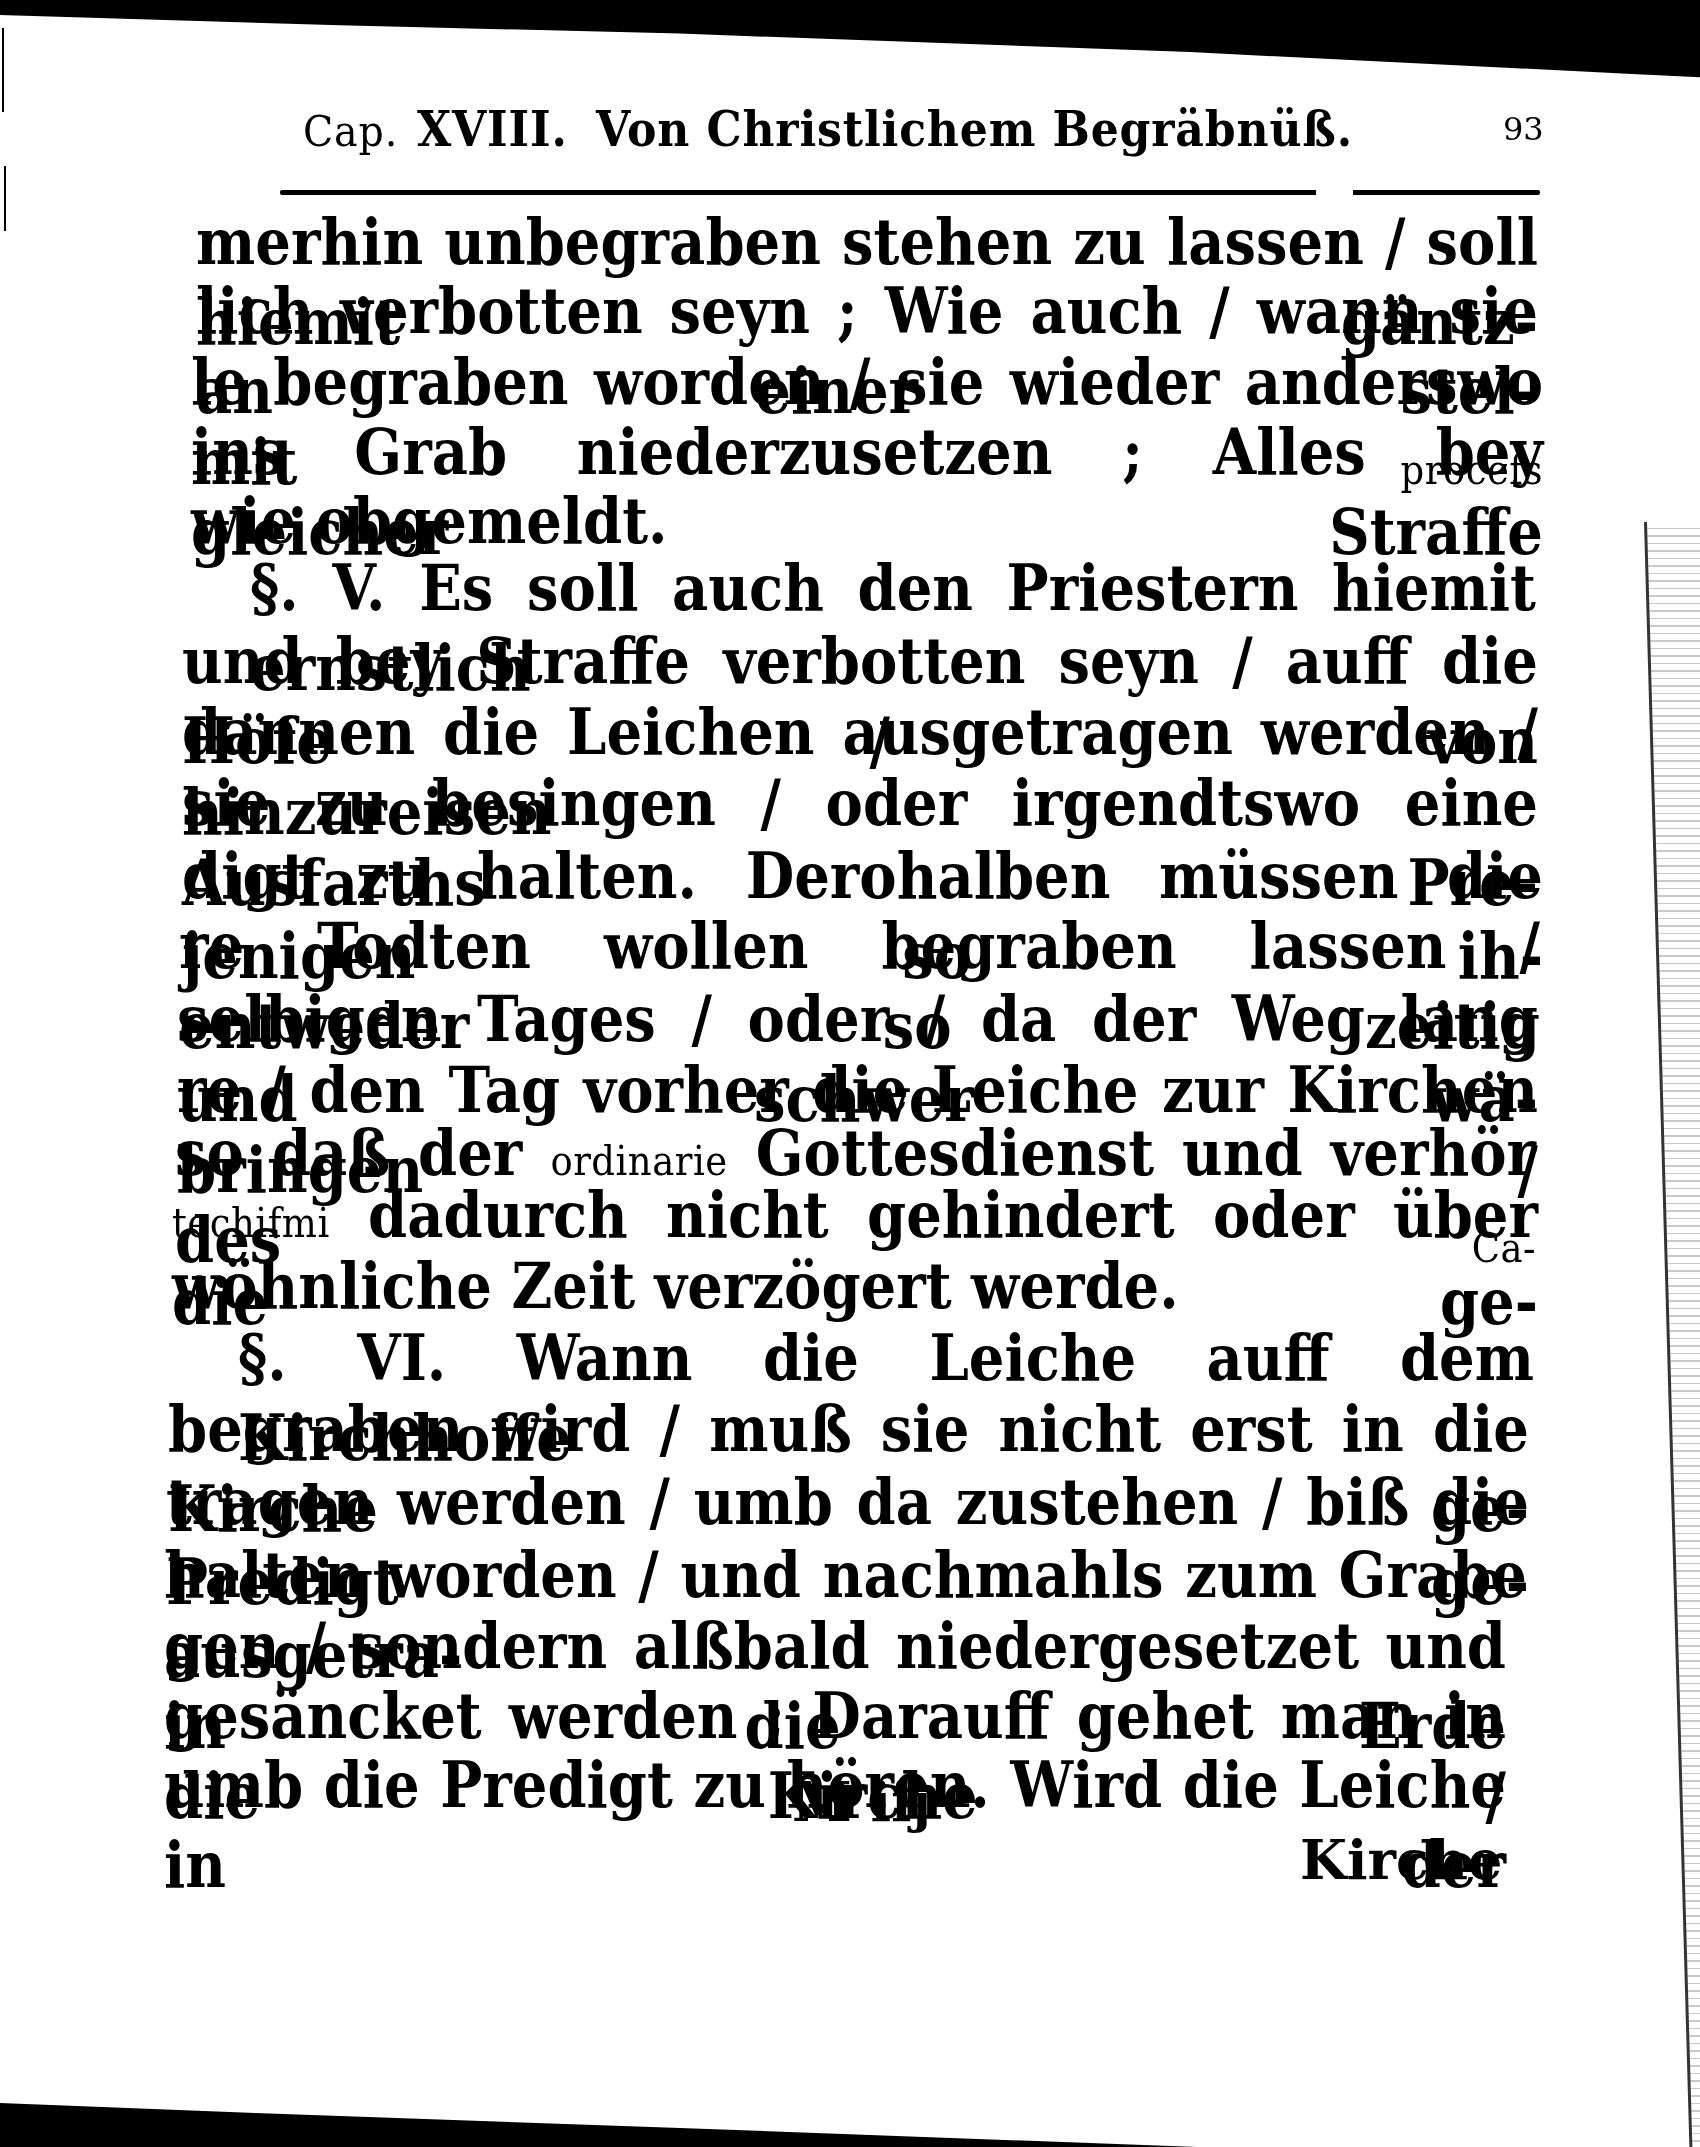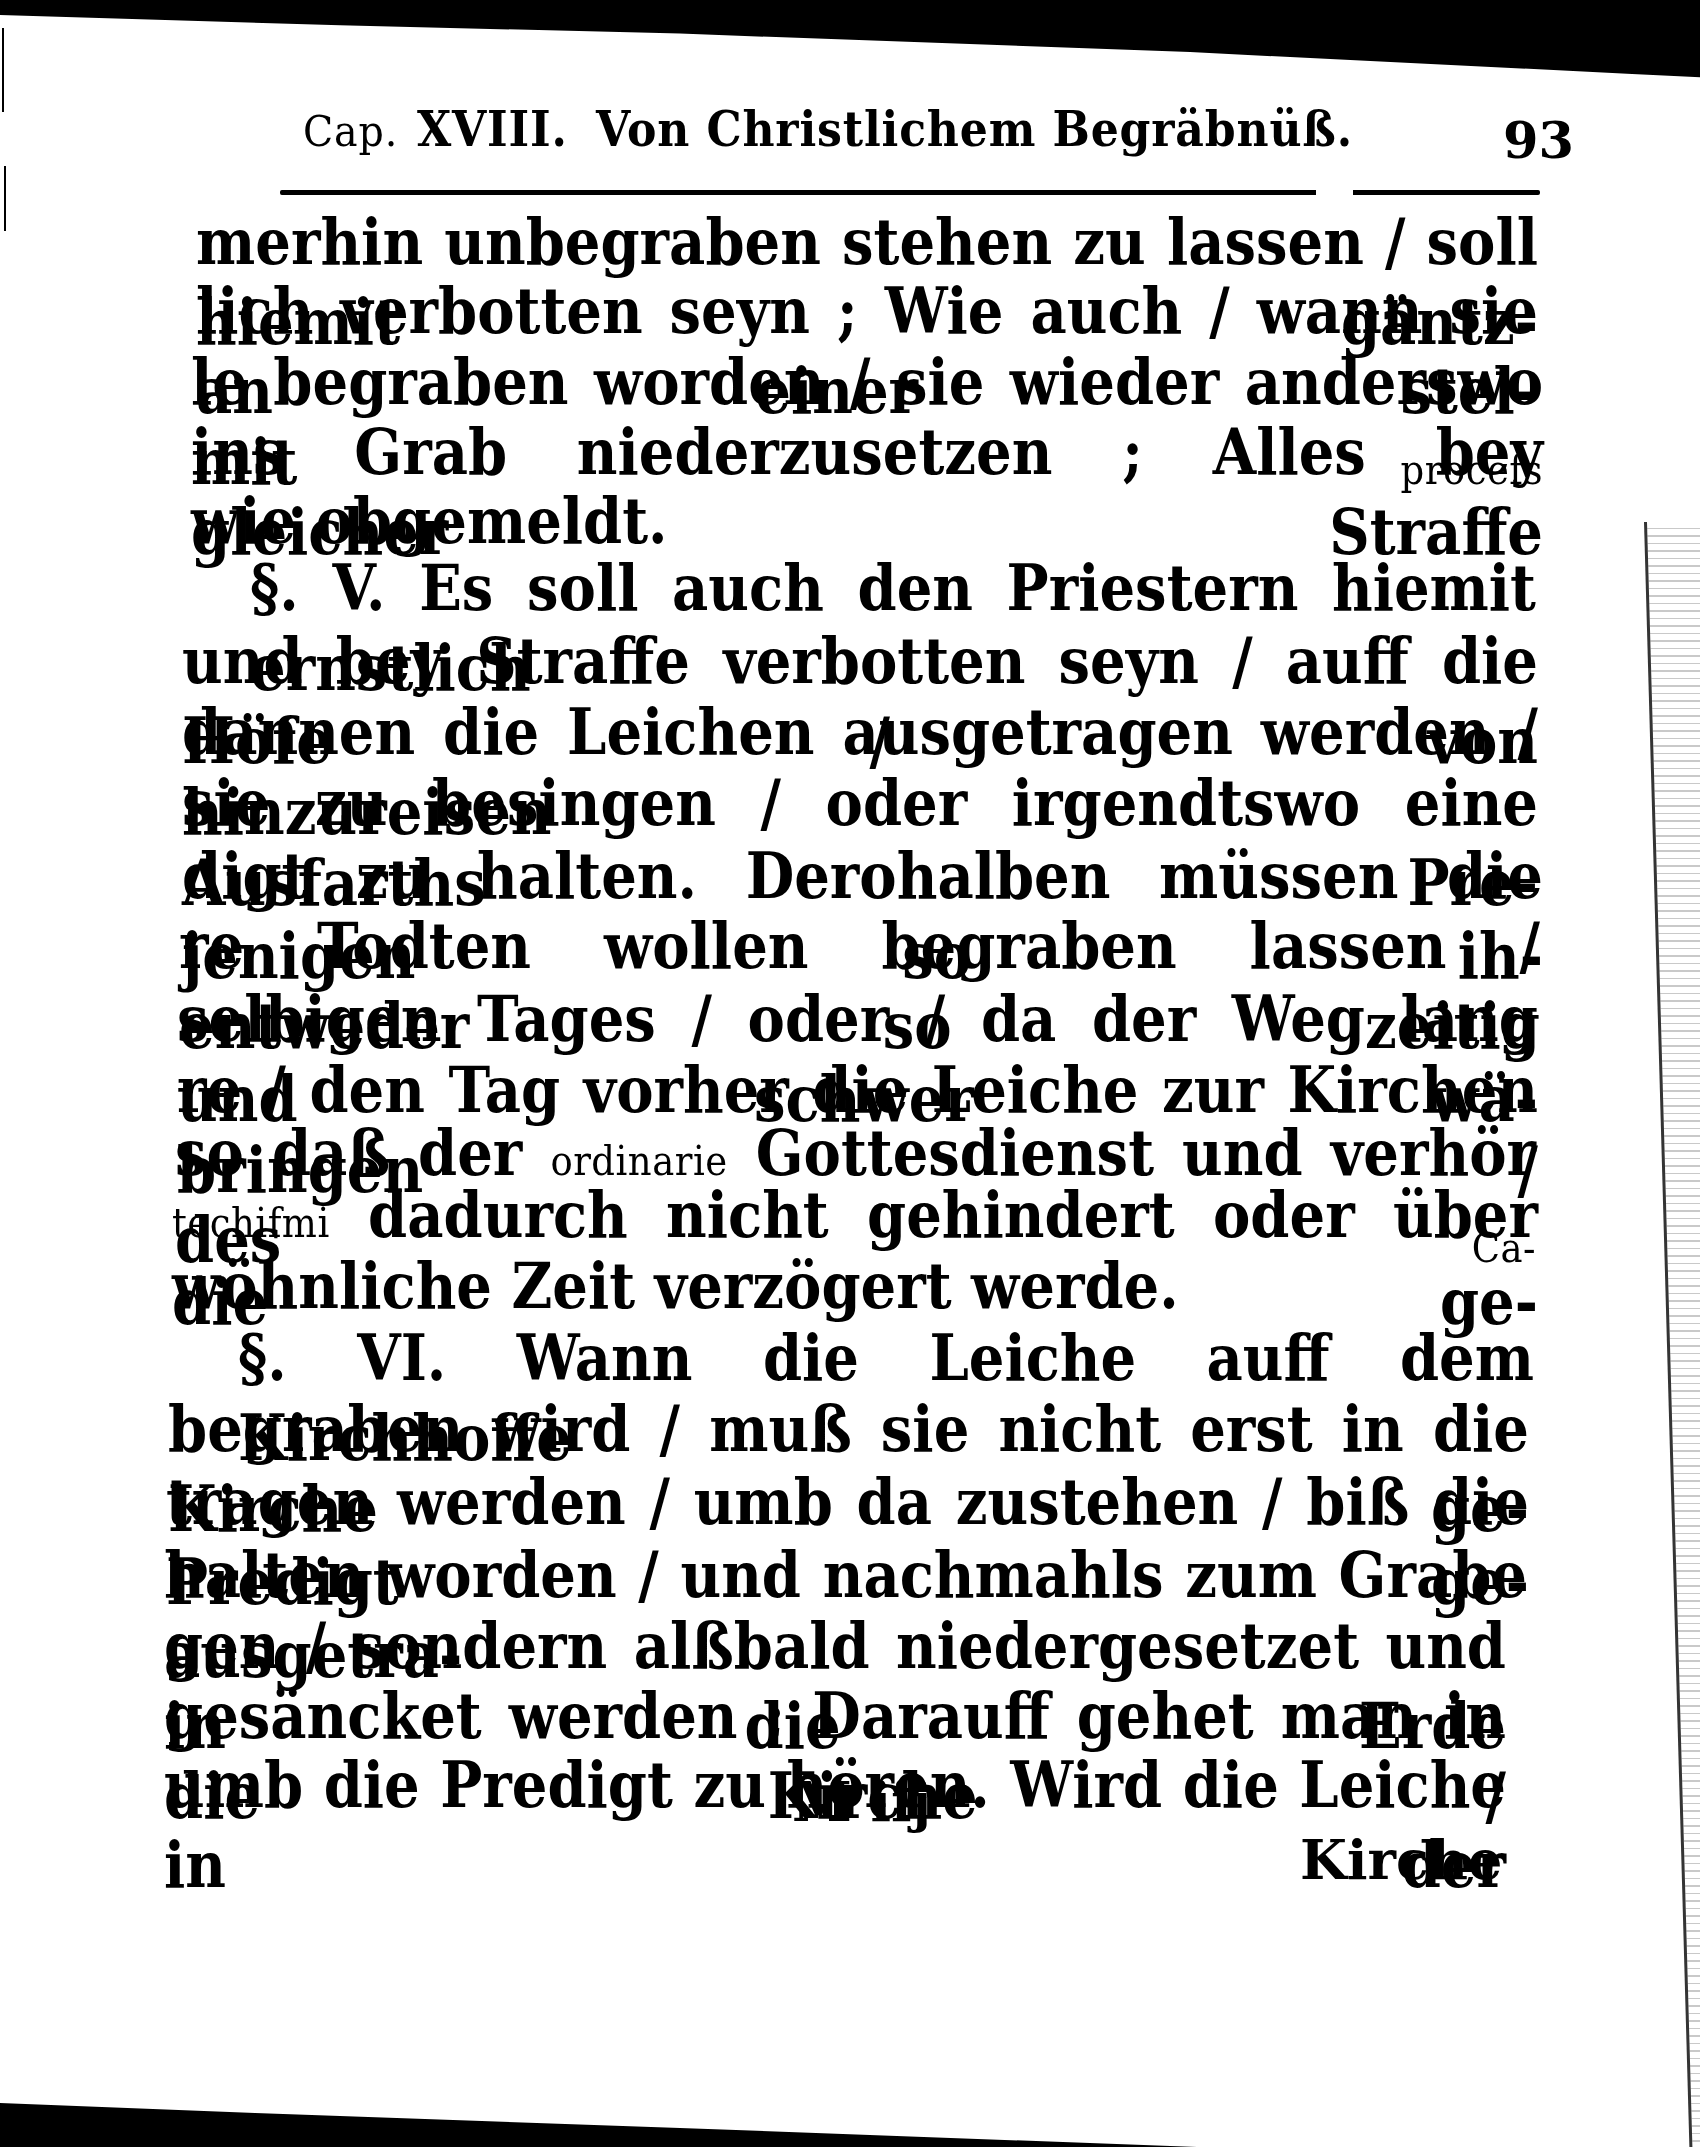--- a/index.html
+++ b/index.html
@@ -32,21 +32,21 @@
   }
   .running-head {
     position: absolute; left: 303px; top: 101px; height: 56px;
     font-size: 48px; font-weight: bold; white-space: nowrap;
     transform: scaleX(0.92); transform-origin: left top;
     letter-spacing: 0.9px;
   }
   .running-head .cap { font-weight: normal; font-size: 43px; margin-right: 20.5px; }
   .running-head .roman { margin-right: 13px; }
   .page-number {
-    position: absolute; left: 1503px; top: 110px; font-size: 51px; font-weight: bold;
+    position: absolute; left: 1503px; top: 110px; font-size: 32px; font-weight: normal;
   }
   .head-rule {
     position: absolute; left: 280px; top: 190px; width: 1260px; height: 4.7px;
     background: #000; border-radius: 1.9px;
   }
   .head-rule-gap {
     position: absolute; left: 1316px; top: 186px; width: 37px; height: 13px; background: #fff;
   }
   .line {
     position: absolute; height: 71px; line-height: 71px;

